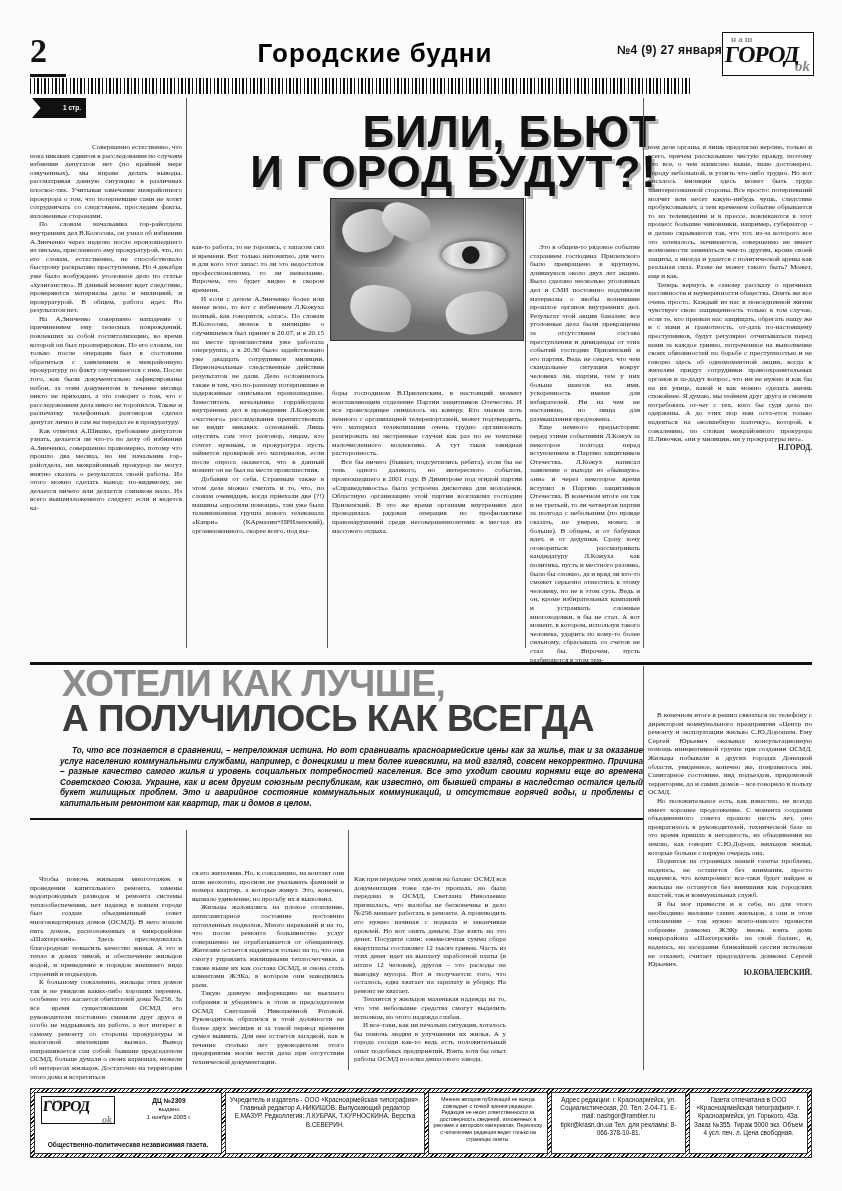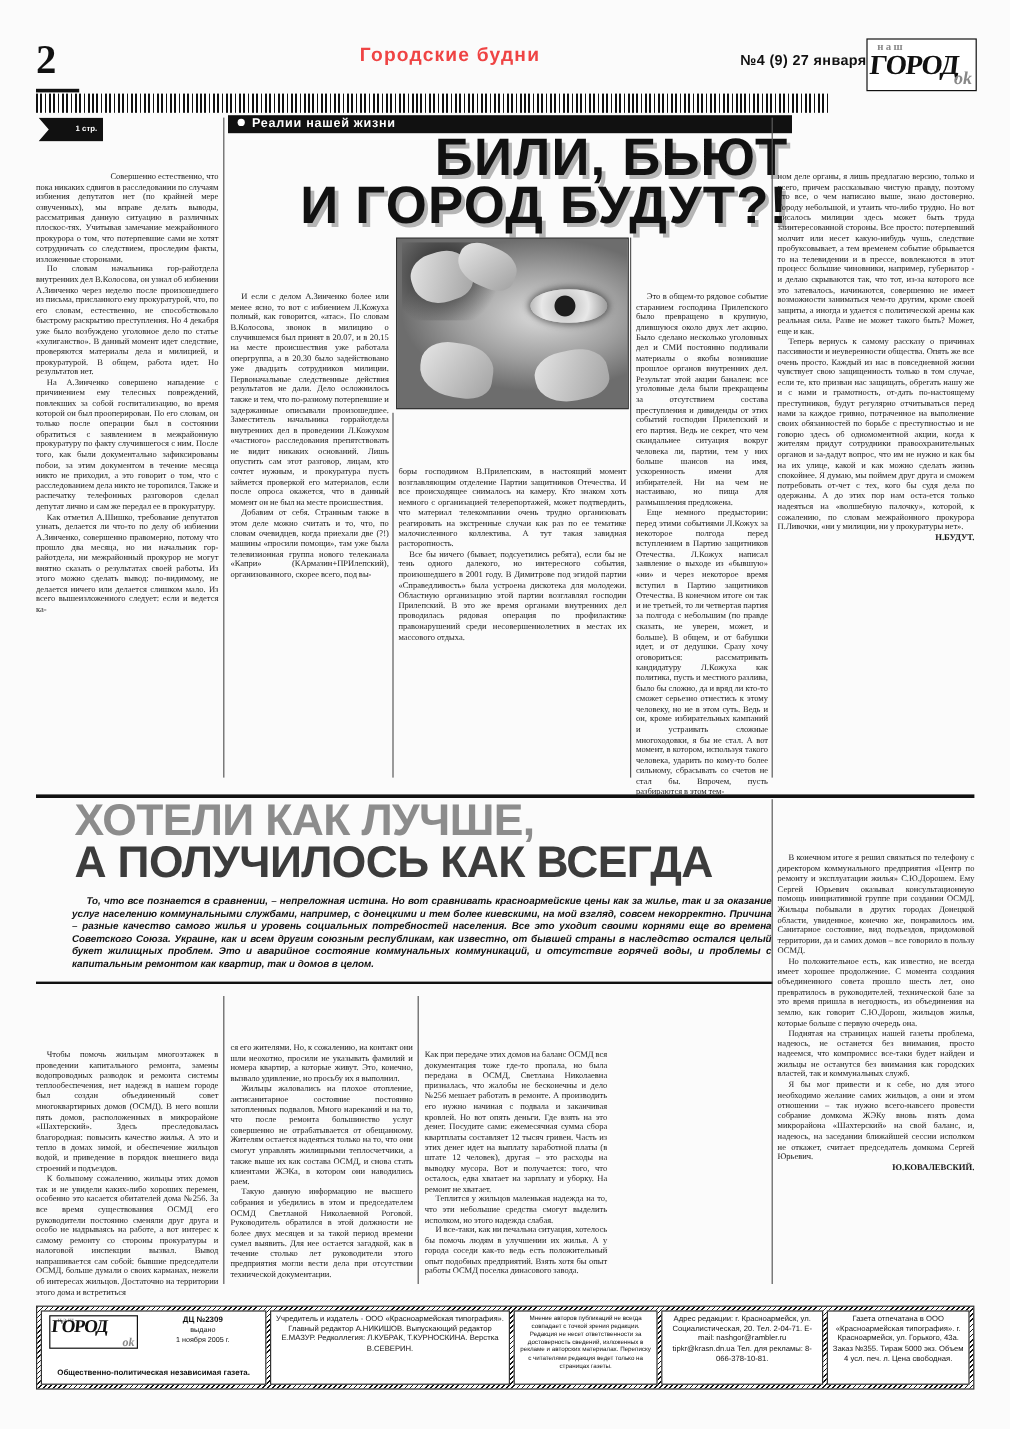--- a/index.html
+++ b/index.html
@@ -12,21 +12,21 @@
   .sheet{position:absolute;left:0;top:0;right:0;bottom:0;background:#fbfbfb;}
 
   
   .masthead{position:absolute;left:30px;top:38px;width:782px;height:44px;}
   .page-num{
     position:absolute;left:0;top:-4px;font-size:34px;font-weight:bold;
     font-family:"Liberation Serif",serif;color:#111;line-height:1;
   }
   .mast-title{
     position:absolute;left:180px;top:0px;width:330px;text-align:center;
-    font-size:16px;font-weight:bold;letter-spacing:1px;color:#ef4444;
+    font-size:26px;font-weight:bold;letter-spacing:1px;color:#000000;
     font-family:"Liberation Sans",sans-serif;
   }
   .mast-issue{
     position:absolute;left:520px;top:5px;width:215px;text-align:right;
     font-size:12px;font-weight:bold;color:#111;letter-spacing:0.3px;
   }
   .logo-box{
     position:absolute;left:692px;top:-6px;width:90px;height:42px;
     border:1px solid #111;background:#fff;overflow:hidden;
   }
@@ -171,23 +171,20 @@
     <div class="mast-issue">№4 (9)   27 января 2006 г.</div>
     <div class="logo-box">
       <span class="logo-small">наш</span>
       <span class="logo-main">ГОРОД</span>
       <span class="logo-ok">ok</span>
     </div>
   </div>
   <div class="page-underline"></div>
   <div class="rule-hatch"></div>
 
-  <div class="sect-bar">
-    <span class="dot"></span><span>Реалии нашей жизни</span>
-  </div>
   <div class="flag">1 стр.</div>
 
   <div class="headline1">
     <div>БИЛИ, БЬЮТ</div>
     <div>И ГОРОД БУДУТ?!</div>
   </div>
 
   <div class="photo1">
     <div class="pbase"></div>
     <div class="dark"></div>
@@ -199,38 +196,39 @@
   </div>
 
   <div class="col" style="left:30px;top:98px;width:152px;">
     <p style="text-indent:62px;">Совершенно естественно, что пока никаких сдвигов в расследовании по случаям избиения депутатов нет (по крайней мере озвученных), мы вправе делать выводы, рассматривая данную ситуацию в различных плоскос-тях. Учитывая замечание межрайонного прокурора о том, что потерпевшие сами не хотят сотрудничать со следствием, проследим факты, изложенные сторонами.</p>
     <p>По словам начальника гор-райотдела внутренних дел В.Колосова, он узнал об избиении А.Зинченко через неделю после произошедшего из письма, присланного ему прокуратурой, что, по его словам, естественно, не способствовало быстрому раскрытию преступления. Но 4 декабря уже было возбуждено уголовное дело по статье «хулиганство». В данный момент идет следствие, проверяются материалы дела и милицией, и прокуратурой. В общем, работа идет. Но результатов нет.</p>
     <p>На А.Зинченко совершено нападение с причинением ему телесных повреждений, повлекших за собой госпитализацию, во время которой он был прооперирован. По его словам, он только после операции был в состоянии обратиться с заявлением в межрайонную прокуратуру по факту случившегося с ним. После того, как были документально зафиксированы побои, за этим документом в течение месяца никто не приходил, а это говорит о том, что с расследованием дела никто не торопился. Также и распечатку телефонных разговоров сделал депутат лично и сам же передал ее в прокуратуру.</p>
     <p>Как отметил А.Шишко, требование депутатов узнать, делается ли что-то по делу об избиении А.Зинченко, совершенно правомерно, потому что прошло два месяца, но ни начальник гор-райотдела, ни межрайонный прокурор не могут внятно сказать о результатах своей работы. Из этого можно сделать вывод: по-видимому, не делается ничего или делается слишком мало. Из всего вышеизложенного следует: если и ведется ка-</p>
   </div>
 
   <div class="col" style="left:192px;top:198px;width:132px;">
+    <p class="noind">кая-то работа, то не торопясь, с запасом сил и времени. Вот только непонятно, для чего и для кого этот запас: то ли это недостаток профессионализма, то ли нежелание. Впрочем, это будет видно в скором времени.</p>
     <p>И если с делом А.Зинченко более или менее ясно, то вот с избиением Л.Кожуха полный, как говорится, «атас». По словам В.Колосова, звонок в милицию о случившемся был принят в 20.07, и в 20.15 на месте происшествия уже работала опергруппа, а в 20.30 было задействовано уже двадцать сотрудников милиции. Первоначальные следственные действия результатов не дали. Дело осложнилось также и тем, что по-разному потерпевшие и задержанные описывали произошедшее. Заместитель начальника горрайотдела внутренних дел в проведении Л.Кожухом «частного» расследования препятствовать не видит никаких оснований. Лишь опустить сам этот разговор, лицам, кто сочтет нужным, и прокуратура пусть займется проверкой его материалов, если после опроса окажется, что в данный момент он не был на месте происшествия.</p>
     <p>Добавим от себя. Странным также в этом деле можно считать и то, что, по словам очевидцев, когда приехали две (?!) машины «просили помощи», там уже была телевизионная группа нового телеканала «Капри» (КАрмазин+ПРИлепский), организованного, скорее всего, под вы-</p>
   </div>
 
   <div class="col" style="left:332px;top:344px;width:190px;">
     <p class="noind">боры господином В.Прилепским, в настоящий момент возглавляющим отделение Партии защитников Отечества. И все происходящее снималось на камеру. Кто знаком хоть немного с организацией телерепортажей, может подтвердить, что материал телекомпании очень трудно организовать реагировать на экстренные случаи как раз по ее тематике малочисленного коллектива. А тут такая завидная расторопность.</p>
     <p>Все бы ничего (бывает, подсуетились ребята), если бы не тень одного далекого, но интересного события, произошедшего в 2001 году. В Димитрове под эгидой партии «Справедливость» была устроена дискотека для молодежи. Областную организацию этой партии возглавлял господин Прилепский. В это же время органами внутренних дел проводилась рядовая операция по профилактике правонарушений среди несовершеннолетних в местах их массового отдыха.</p>
   </div>
 
   <div class="col" style="left:530px;top:198px;width:110px;">
     <p>Это в общем-то рядовое событие старанием господина Прилепского было превращено в крупную, длившуюся около двух лет акцию. Было сделано несколько уголовных дел и СМИ постоянно подливали материалы о якобы возникшие прошлое органов внутренних дел. Результат этой акции банален: все уголовные дела были прекращены за отсутствием состава преступления и дивиденды от этих событий господин Прилепский и его партия. Ведь не секрет, что чем скандальнее ситуация вокруг человека ли, партии, тем у них больше шансов на имя, ускоренность имени для избирателей. Ни на чем не настаиваю, но пища для размышления предложена.</p>
     <p>Еще немного предыстории: перед этими событиями Л.Кожух за некоторое полгода перед вступлением в Партию защитников Отечества. Л.Кожух написал заявление о выходе из «бывшую» «ни» и через некоторое время вступил в Партию защитников Отечества. В конечном итоге он так и не третьей, то ли четвертая партия за полгода с небольшим (по правде сказать, не уверен, может, и больше). В общем, и от бабушки идет, и от дедушки. Сразу хочу оговориться: рассматривать кандидатуру Л.Кожуха как политика, пусть и местного разлива, было бы сложно, да и вряд ли кто-то сможет серьезно отнестись к этому человеку, но не в этом суть. Ведь и он, кроме избирательных кампаний и устраивать сложные многоходовки, я бы не стал. А вот момент, в котором, используя такого человека, ударить по кому-то более сильному, сбрасывать со счетов не стал бы. Впрочем, пусть разбираются в этом тем-</p>
   </div>
 
   <div class="col" style="left:648px;top:98px;width:164px;">
     <p class="noind">ном деле органы, я лишь предлагаю версию, только и всего, причем рассказываю чистую правду, поэтому что все, о чем написано выше, знаю достоверно. Городу небольшой, и утаить что-либо трудно. Но вот писалось милиции здесь может быть труда заинтересованной стороны. Все просто: потерпевший молчит или несет какую-нибудь чушь, следствие пробуксовывает, а тем временем событие обрывается то на телевидении и в прессе, вовлекаются в этот процесс большие чиновники, например, губернатор - и делаю скрываются так, что тот, из-за которого все это затевалось, начинаются, совершенно не имеет возможности заниматься чем-то другим, кроме своей защиты, а иногда и удается с политической арены как реальная сила. Разве не может такого быть? Может, еще и как.</p>
     <p>Теперь вернусь к самому рассказу о причинах пассивности и неуверенности общества. Опять же все очень просто. Каждый из нас в повседневной жизни чувствует свою защищенность только в том случае, если те, кто призван нас защищать, обрегать нашу же и с нами и грамотность, от-дать по-настоящему преступников, будут регулярно отчитываться перед нами за каждое гривно, потраченное на выполнение своих обязанностей по борьбе с преступностью и не говорю здесь об одномоментной акции, когда к жителям придут сотрудники правоохранительных органов и за-дадут вопрос, что им не нужно и как бы на их улице, какой и как можно сделать жизнь спокойнее. Я думаю, мы поймем друг друга и сможем потребовать от-чет с тех, кого бы судя дела по одержаны. А до этих пор нам оста-ется только надеяться на «волшебную палочку», которой, к сожалению, по словам межрайонного прокурора П.Ливочки, «ни у милиции, ни у прокуратуры нет».</p>
-    <p class="byline">Н.БУДУТ.</p>
+    <p class="byline">Н.ГОРОД.</p>
   </div>
 
   <div class="vrule" style="left:186px;top:98px;height:550px;"></div>
   <div class="vrule" style="left:327px;top:344px;height:304px;"></div>
   <div class="vrule" style="left:525px;top:198px;height:450px;"></div>
   <div class="vrule" style="left:643px;top:98px;height:550px;"></div>
 
   <div class="band2"></div>
   <div class="headline2">
     <span>ХОТЕЛИ КАК ЛУЧШЕ,</span>

